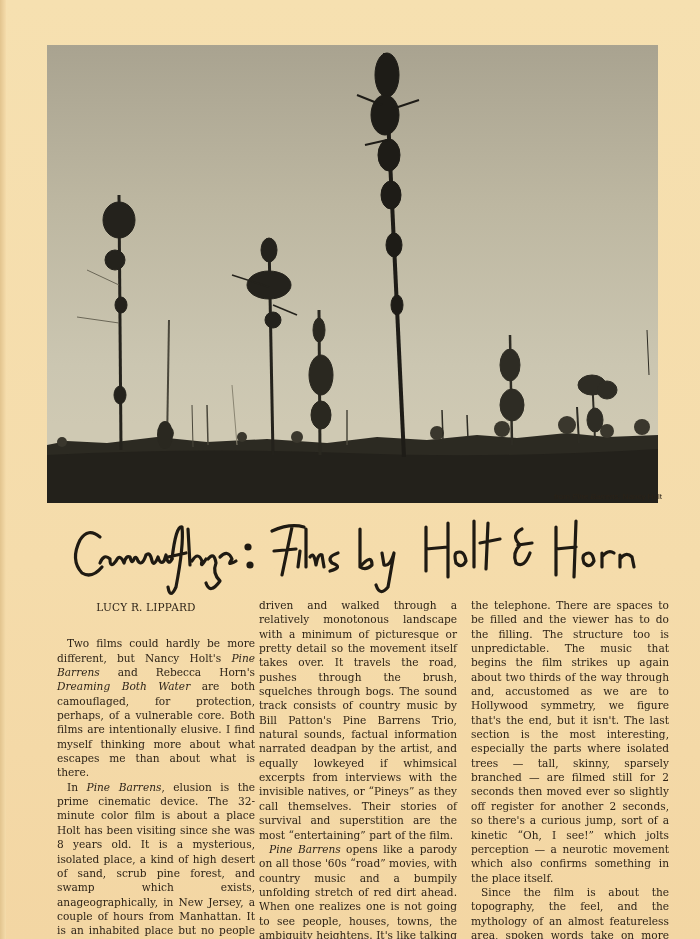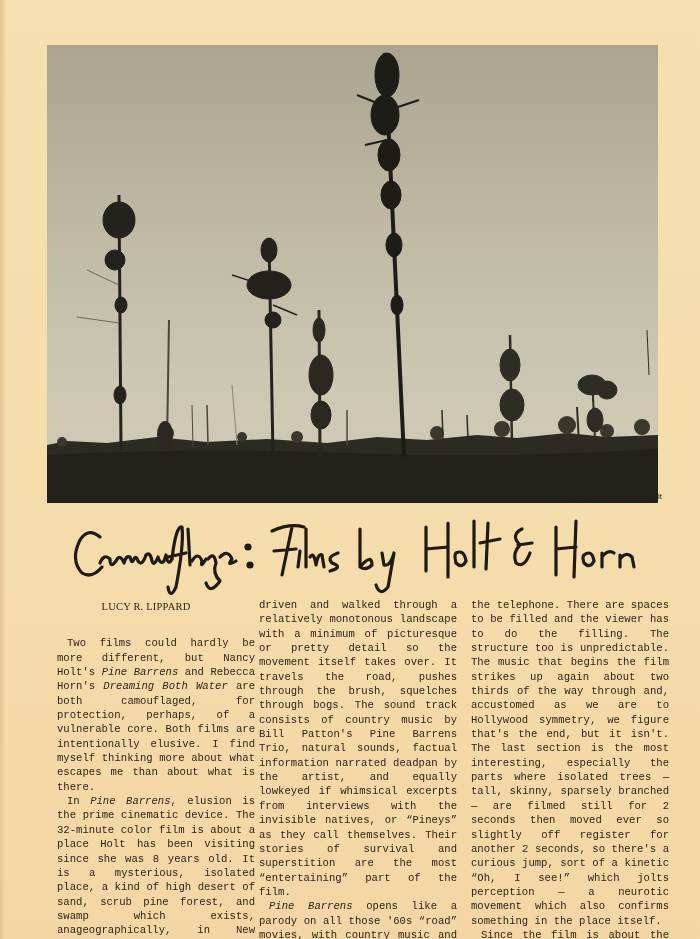--- a/index.html
+++ b/index.html
@@ -30,29 +30,29 @@
   .caption i { font-style: italic; }
   .headline {
     position: absolute; left: 60px; top: 505px; width: 600px; height: 95px;
   }
   .headline svg { position: absolute; left: 0; top: 0; }
   .col {
     position: absolute; top: 598px; width: 198px;
     font-size: 10.6px; line-height: 14.35px; color: #2e2418;
     text-align: justify;
   }
-  .col p { margin: 0; text-indent: 10px; font-family: Liberation Mono, monospace; }
+  .col p { margin: 0; text-indent: 10px; }
   .col p.noindent { text-indent: 0; }
   .col i { font-style: italic; }
   .col1 { left: 57px; }
   .col2 { left: 259px; }
   .col3 { left: 471px; }
   .byline {
     font-size: 10.5px; letter-spacing: 0.2px; text-align: center;
-    margin: 2px 0 22px 0; padding-right: 20px; font-family: Liberation Serif, serif;
+    margin: 2px 0 22px 0; padding-right: 20px;
   }
 </style>
 </head>
 <body>
 
 <div class="page">
   <div class="page-edge"></div>
 
   <div class="photo">
     <svg width="611" height="458" viewBox="0 0 611 458">

